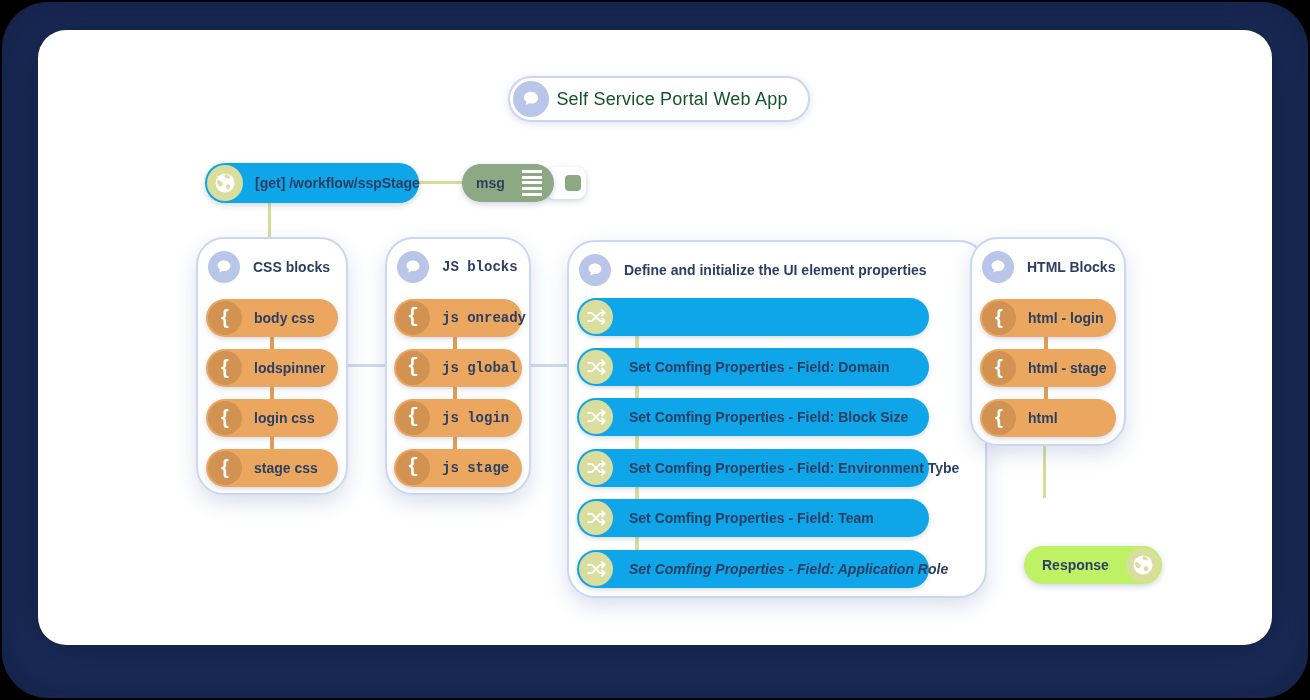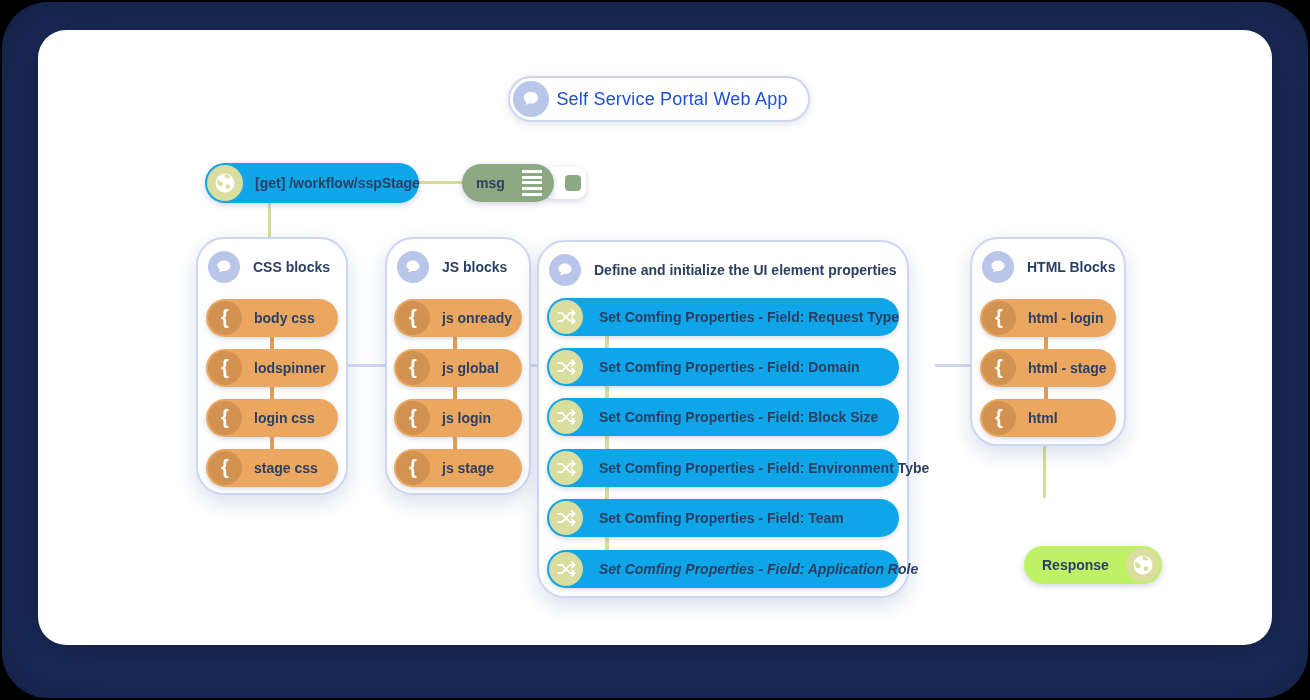--- a/index.html
+++ b/index.html
@@ -10,21 +10,21 @@
   
   .wire{position:absolute;background:#d7dc96;z-index:1;}
   .wire.blue{background:#cfd9f1;}
   .conn{position:absolute;width:4px;z-index:0;}
   .conn.orange{background:#e29d52;}
   .conn.olive{background:#d8dc9d;}
 
   
   .title-pill{position:absolute;left:508px;top:76px;width:298px;height:42px;background:#fff;border:2px solid #ccd6ef;border-radius:24px;display:flex;align-items:center;box-shadow:0 2px 8px rgba(140,155,195,.28);z-index:3;}
   .tp-icon{position:absolute;left:3px;top:3px;width:36px;height:36px;border-radius:50%;background:#b9c6e9;display:flex;align-items:center;justify-content:center;}
-  .tp-label{flex:1;text-align:center;padding-left:26px;color:#1d4ed8;font-size:18px;letter-spacing:.2px;white-space:nowrap;}
+  .tp-label{flex:1;text-align:center;padding-left:26px;color:#14532d;font-size:18px;letter-spacing:.2px;white-space:nowrap;}
 
   
   .node{position:absolute;height:38px;border-radius:19px;display:flex;align-items:center;box-shadow:0 2px 6px rgba(115,130,165,.35);z-index:3;}
   .nicon{position:absolute;left:2px;top:2px;width:34px;height:34px;border-radius:50%;display:flex;align-items:center;justify-content:center;}
   .nlabel{margin-left:48px;font-weight:700;font-size:14px;color:#2b3f63;white-space:nowrap;}
   .node.orange{background:#eba75f;}
   .node.orange .nicon{background:#d29251;color:#d29251;}
   .node.olive{background:#0ea5e9;}
   .node.olive .nicon{background:#d9dd9e;color:#d9dd9e;}
   .node.green{background:#8ca983;}
@@ -41,22 +41,22 @@
   .dbg-square{position:absolute;right:5px;top:8px;width:16px;height:16px;border-radius:4px;background:#8ca983;}
 
   
   .group{position:absolute;background:#fff;border:2px solid #cbd7f2;border-radius:28px;box-shadow:0 8px 20px rgba(130,150,190,.30);z-index:2;}
   .ghead{position:absolute;top:12px;left:10px;display:flex;align-items:center;gap:13px;}
   .gicon{width:32px;height:32px;border-radius:50%;background:#b9c6e9;display:flex;align-items:center;justify-content:center;flex:0 0 32px;}
   .gtitle{font-weight:700;font-size:14px;color:#2b3f63;white-space:nowrap;}
   .group .node{box-shadow:0 2px 5px rgba(120,135,170,.30);}
 
   .g-css{left:196px;top:237px;width:148px;height:254px;}
-  .g-js{left:385px;top:237px;width:142px;height:254px;}
-  .g-props{left:537px;top:240px;width:368px;height:354px;}
+  .g-js{left:385px;top:237px;width:142px;height:254px;font-family:Liberation Mono, monospace;}
+  .g-props{left:567px;top:240px;width:368px;height:354px;padding-left:48px;}
   .g-html{left:970px;top:237px;width:152px;height:205px;}
 
   
   .node.response{left:1024px;top:498px;width:138px;background:#bef264;margin-top:48px;}
   .node.response .nlabel{margin-left:18px;}
   .node.response .nicon{left:auto;right:2px;background:#d9dd9e;color:#d9dd9e;}
 
   svg{display:block;}
 </style>
 </head>
@@ -194,21 +194,20 @@
     <div class="conn olive" style="left:66px;top:293px;height:17px;"></div>
     <div class="node olive" style="left:8px;top:56px;width:352px;">
       <span class="nicon">
         <svg width="22" height="22" viewBox="0 0 24 24" fill="none" stroke="#fff" stroke-width="2" stroke-linecap="round" stroke-linejoin="round">
             <path d="M3.5 7.5h4l9 9h4.5"></path>
             <path d="M3.5 16.5h4l9-9h4.5"></path>
             <path d="M18.5 4.5l3 3-3 3"></path>
             <path d="M18.5 13.5l3 3-3 3"></path>
           </svg>
       </span>
-      <span class="nlabel" style="margin-left:52px;">Set Comfing Properties - Field: Request Type</span>
     </div>
     <div class="node olive" style="left:8px;top:106px;width:352px;">
       <span class="nicon">
         <svg width="22" height="22" viewBox="0 0 24 24" fill="none" stroke="#fff" stroke-width="2" stroke-linecap="round" stroke-linejoin="round">
             <path d="M3.5 7.5h4l9 9h4.5"></path>
             <path d="M3.5 16.5h4l9-9h4.5"></path>
             <path d="M18.5 4.5l3 3-3 3"></path>
             <path d="M18.5 13.5l3 3-3 3"></path>
           </svg>
       </span>

